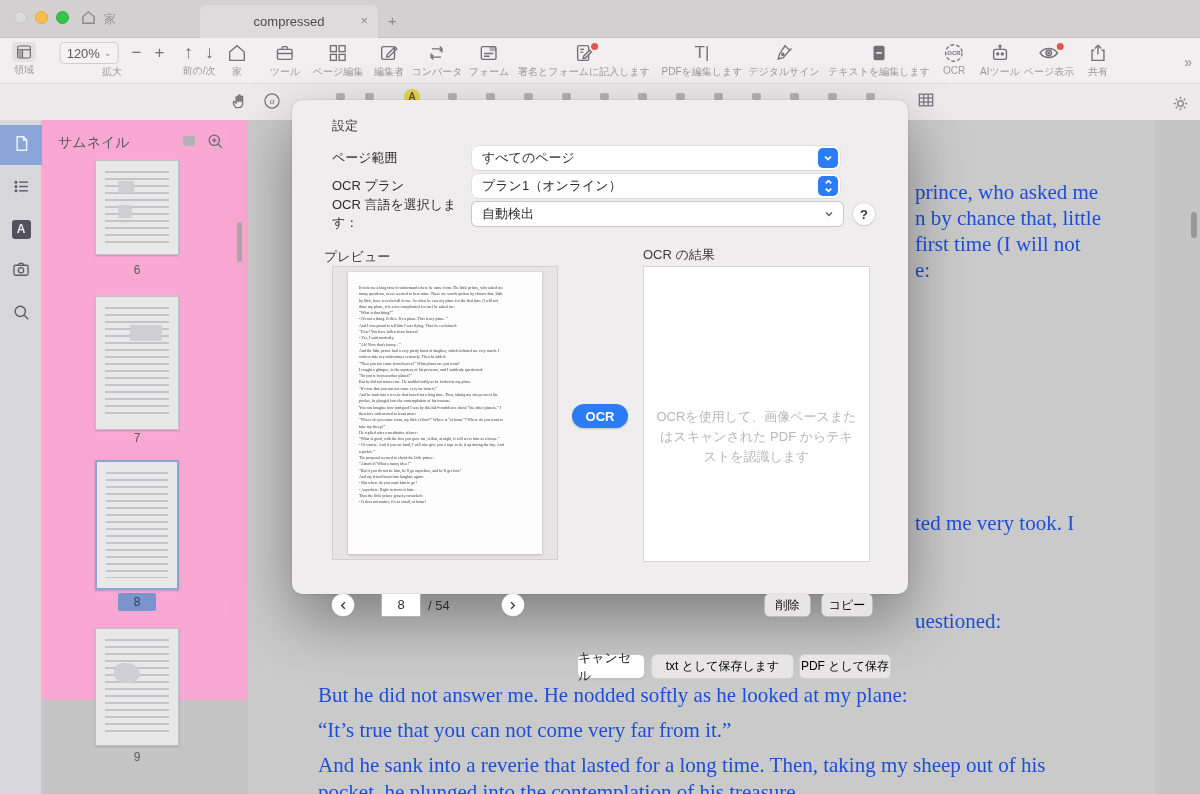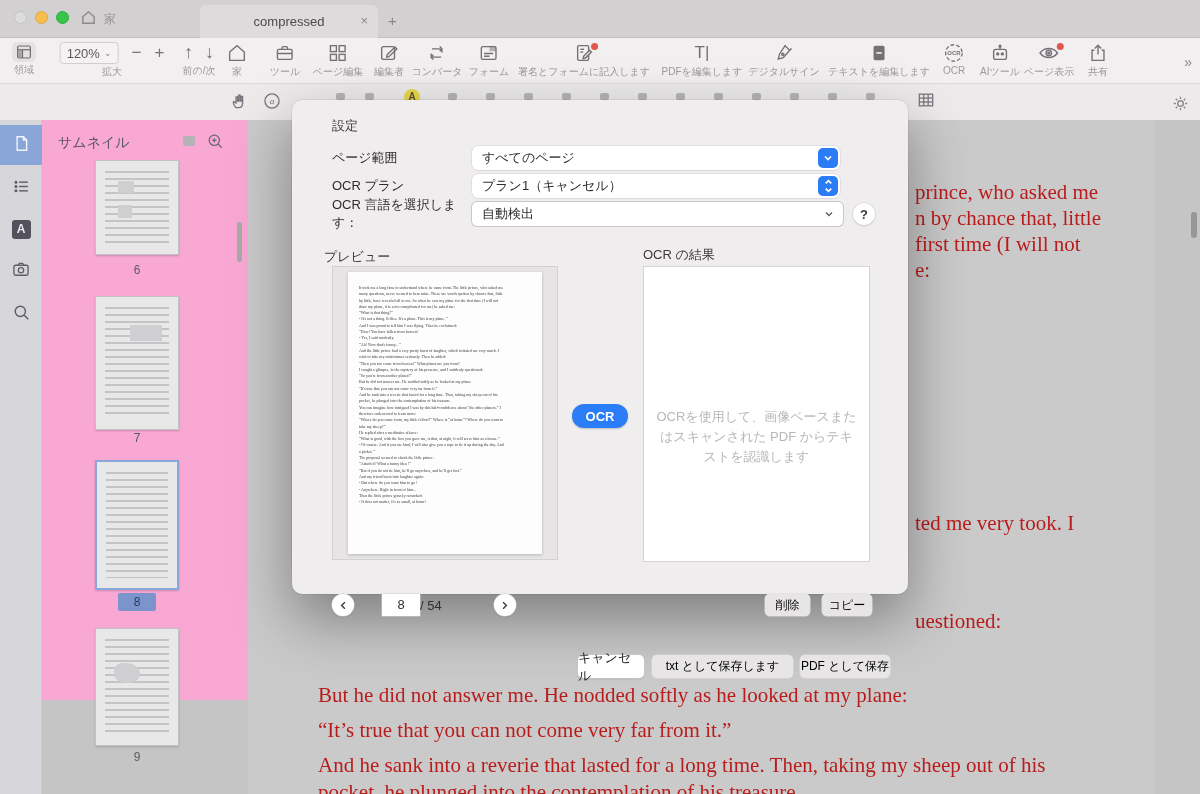--- a/index.html
+++ b/index.html
@@ -51,21 +51,21 @@
   .pagethumb.sel { border:2px solid #8ba6d9; }
   .pt-lines { position:absolute; left:9px; right:9px; top:10px; bottom:10px; background:repeating-linear-gradient(to bottom, #c4c3c6 0 2px, transparent 2px 7px); }
   .pt-block { position:absolute; background:#cfcED1; background:#cfced1; }
   .pt-num { position:absolute; width:84px; left:53px; text-align:center; font-size:12px; color:#5b5a60; }
   .pt-badge { position:absolute; left:76px; width:38px; height:18px; background:#7c94cc; border-radius:2px; text-align:center; font-size:12px; line-height:18px; color:#2c3a61; }
   .tp-scroll { position:absolute; right:5px; top:102px; width:5px; height:40px; border-radius:3px; background:#a9a8ac; }
 
   
   .docarea { position:absolute; left:248px; top:120px; width:952px; height:674px; background:#c6c5c5; z-index:1; overflow:hidden; }
   .docpage { position:absolute; left:0; top:0; width:907px; height:674px; background:#cbcaca; }
-  .doctext { position:absolute; font-family:"Liberation Serif","DejaVu Serif",serif; font-size:21px; color:#b91c1c; white-space:nowrap; }
+  .doctext { position:absolute; font-family:"Liberation Serif","DejaVu Serif",serif; font-size:21px; color:#1d4ed8; white-space:nowrap; }
   .doc-scroll { position:absolute; right:3px; top:92px; width:6px; height:26px; border-radius:3px; background:#989797; }
 
   
   .dialog { position:absolute; left:292px; top:100px; width:616px; height:494px; background:#efedee; border-radius:10px; box-shadow:0 25px 60px rgba(0,0,0,.38), 0 0 0 1px rgba(0,0,0,.06); z-index:50; }
   .dlg-title { position:absolute; left:40px; top:17px; font-size:13px; color:#3c3a3c; }
   .drow { position:absolute; left:40px; height:24px; display:flex; align-items:center; }
   .dlabel { width:140px; font-size:13px; color:#2e2c2e; }
   .dinput { position:relative; width:368px; height:24px; background:#ffffff; border-radius:6px; box-shadow:0 0 0 .5px #d4d2d3, 0 1px 1px rgba(0,0,0,.06); font-size:13px; color:#2e2c2e; display:flex; align-items:center; padding:0 30px 0 10px; }
   .dinput.bordered { box-shadow:0 0 0 1px #c9c7c8; border-radius:5px; width:371px; }
   .bluebtn { position:absolute; right:2px; top:2px; width:20px; height:20px; border-radius:5px; background:#2a7cf7; display:flex; flex-direction:column; align-items:center; justify-content:center; }
@@ -74,21 +74,21 @@
   .sec-label { position:absolute; font-size:13px; color:#3c3a3c; }
   .preview-box { position:absolute; left:40px; top:166px; width:226px; height:294px; background:#e6e4e5; border:1px solid #d2d0d1; }
   .preview-page { position:absolute; left:15px; top:5px; width:194px; height:282px; background:#fdfdfd; box-shadow:0 1px 3px rgba(0,0,0,.2); padding:13px 11px; overflow:hidden; }
   .pv-line { font-family:"Liberation Serif","DejaVu Serif",serif; font-size:4px; line-height:6.3px; color:#3b3a3a; white-space:nowrap; overflow:hidden; }
   .ocr-btn { position:absolute; left:280px; top:304px; width:56px; height:24px; border-radius:13px; background:#2a7cf7; color:#fff; font-size:13px; font-weight:bold; display:flex; align-items:center; justify-content:center; box-shadow:0 1px 2px rgba(0,0,0,.2); }
   .result-box { position:absolute; left:351px; top:166px; width:227px; height:296px; background:#fff; border:1px solid #d5d3d4; }
   .result-ph { position:absolute; left:12px; right:12px; top:140px; font-size:13px; line-height:1.55; color:#b9b7b8; text-align:center; }
   .pager { position:absolute; left:40px; top:493px; height:24px; display:flex; align-items:center; }
   .navcirc { width:22px; height:22px; border-radius:50%; background:#fff; box-shadow:0 0 0 .5px #d0cecf, 0 1px 2px rgba(0,0,0,.18); display:flex; align-items:center; justify-content:center; }
   .pageinput { margin-left:28px; width:38px; height:22px; background:#fff; box-shadow:0 0 0 .5px #d0cecf; text-align:center; font-size:13px; color:#2e2c2e; line-height:22px; }
-  .pagetotal { font-size:13px; color:#2e2c2e; }
+  .pagetotal { margin-left:8px; font-size:13px; color:#2e2c2e; }
   .pager .next { margin-left:52px; }
   .btn { position:absolute; height:22px; border-radius:5px; font-size:12px; display:flex; align-items:center; justify-content:center; }
   .btn.disabled { background:#e7e5e6; box-shadow:0 0 0 .5px #dbd9da; color:#000000; }
   .btn.white { background:#fff; box-shadow:0 0 0 .5px #d0cecf, 0 1px 2px rgba(0,0,0,.15); color:#2a282a; font-size:13px; }
 
   .gear-pos { position:absolute; right:11px; top:95px; z-index:6; }
 </style>
 </head>
 <body>
 
@@ -429,21 +429,21 @@
         <svg width="12" height="12" viewBox="0 0 24 24" fill="none" stroke="#ffffff" stroke-width="3.4">
             <polyline points="6 9 12 15 18 9"></polyline>
           </svg>
       </span>
     </div>
   </div>
 
   <div class="drow" style="top:74px">
     <span class="dlabel">OCR プラン</span>
     <div class="dinput">
-      <span>プラン1（キャンセル）</span>
+      <span>プラン1（オンライン）</span>
       <span class="bluebtn">
         <svg width="11" height="8" viewBox="0 0 24 14" fill="none" stroke="#ffffff" stroke-width="3.6">
             <polyline points="6 10 12 4 18 10"></polyline>
           </svg>
         <svg width="11" height="8" viewBox="0 0 24 14" fill="none" stroke="#ffffff" stroke-width="3.6">
             <polyline points="6 4 12 10 18 4"></polyline>
           </svg>
       </span>
     </div>
   </div>

